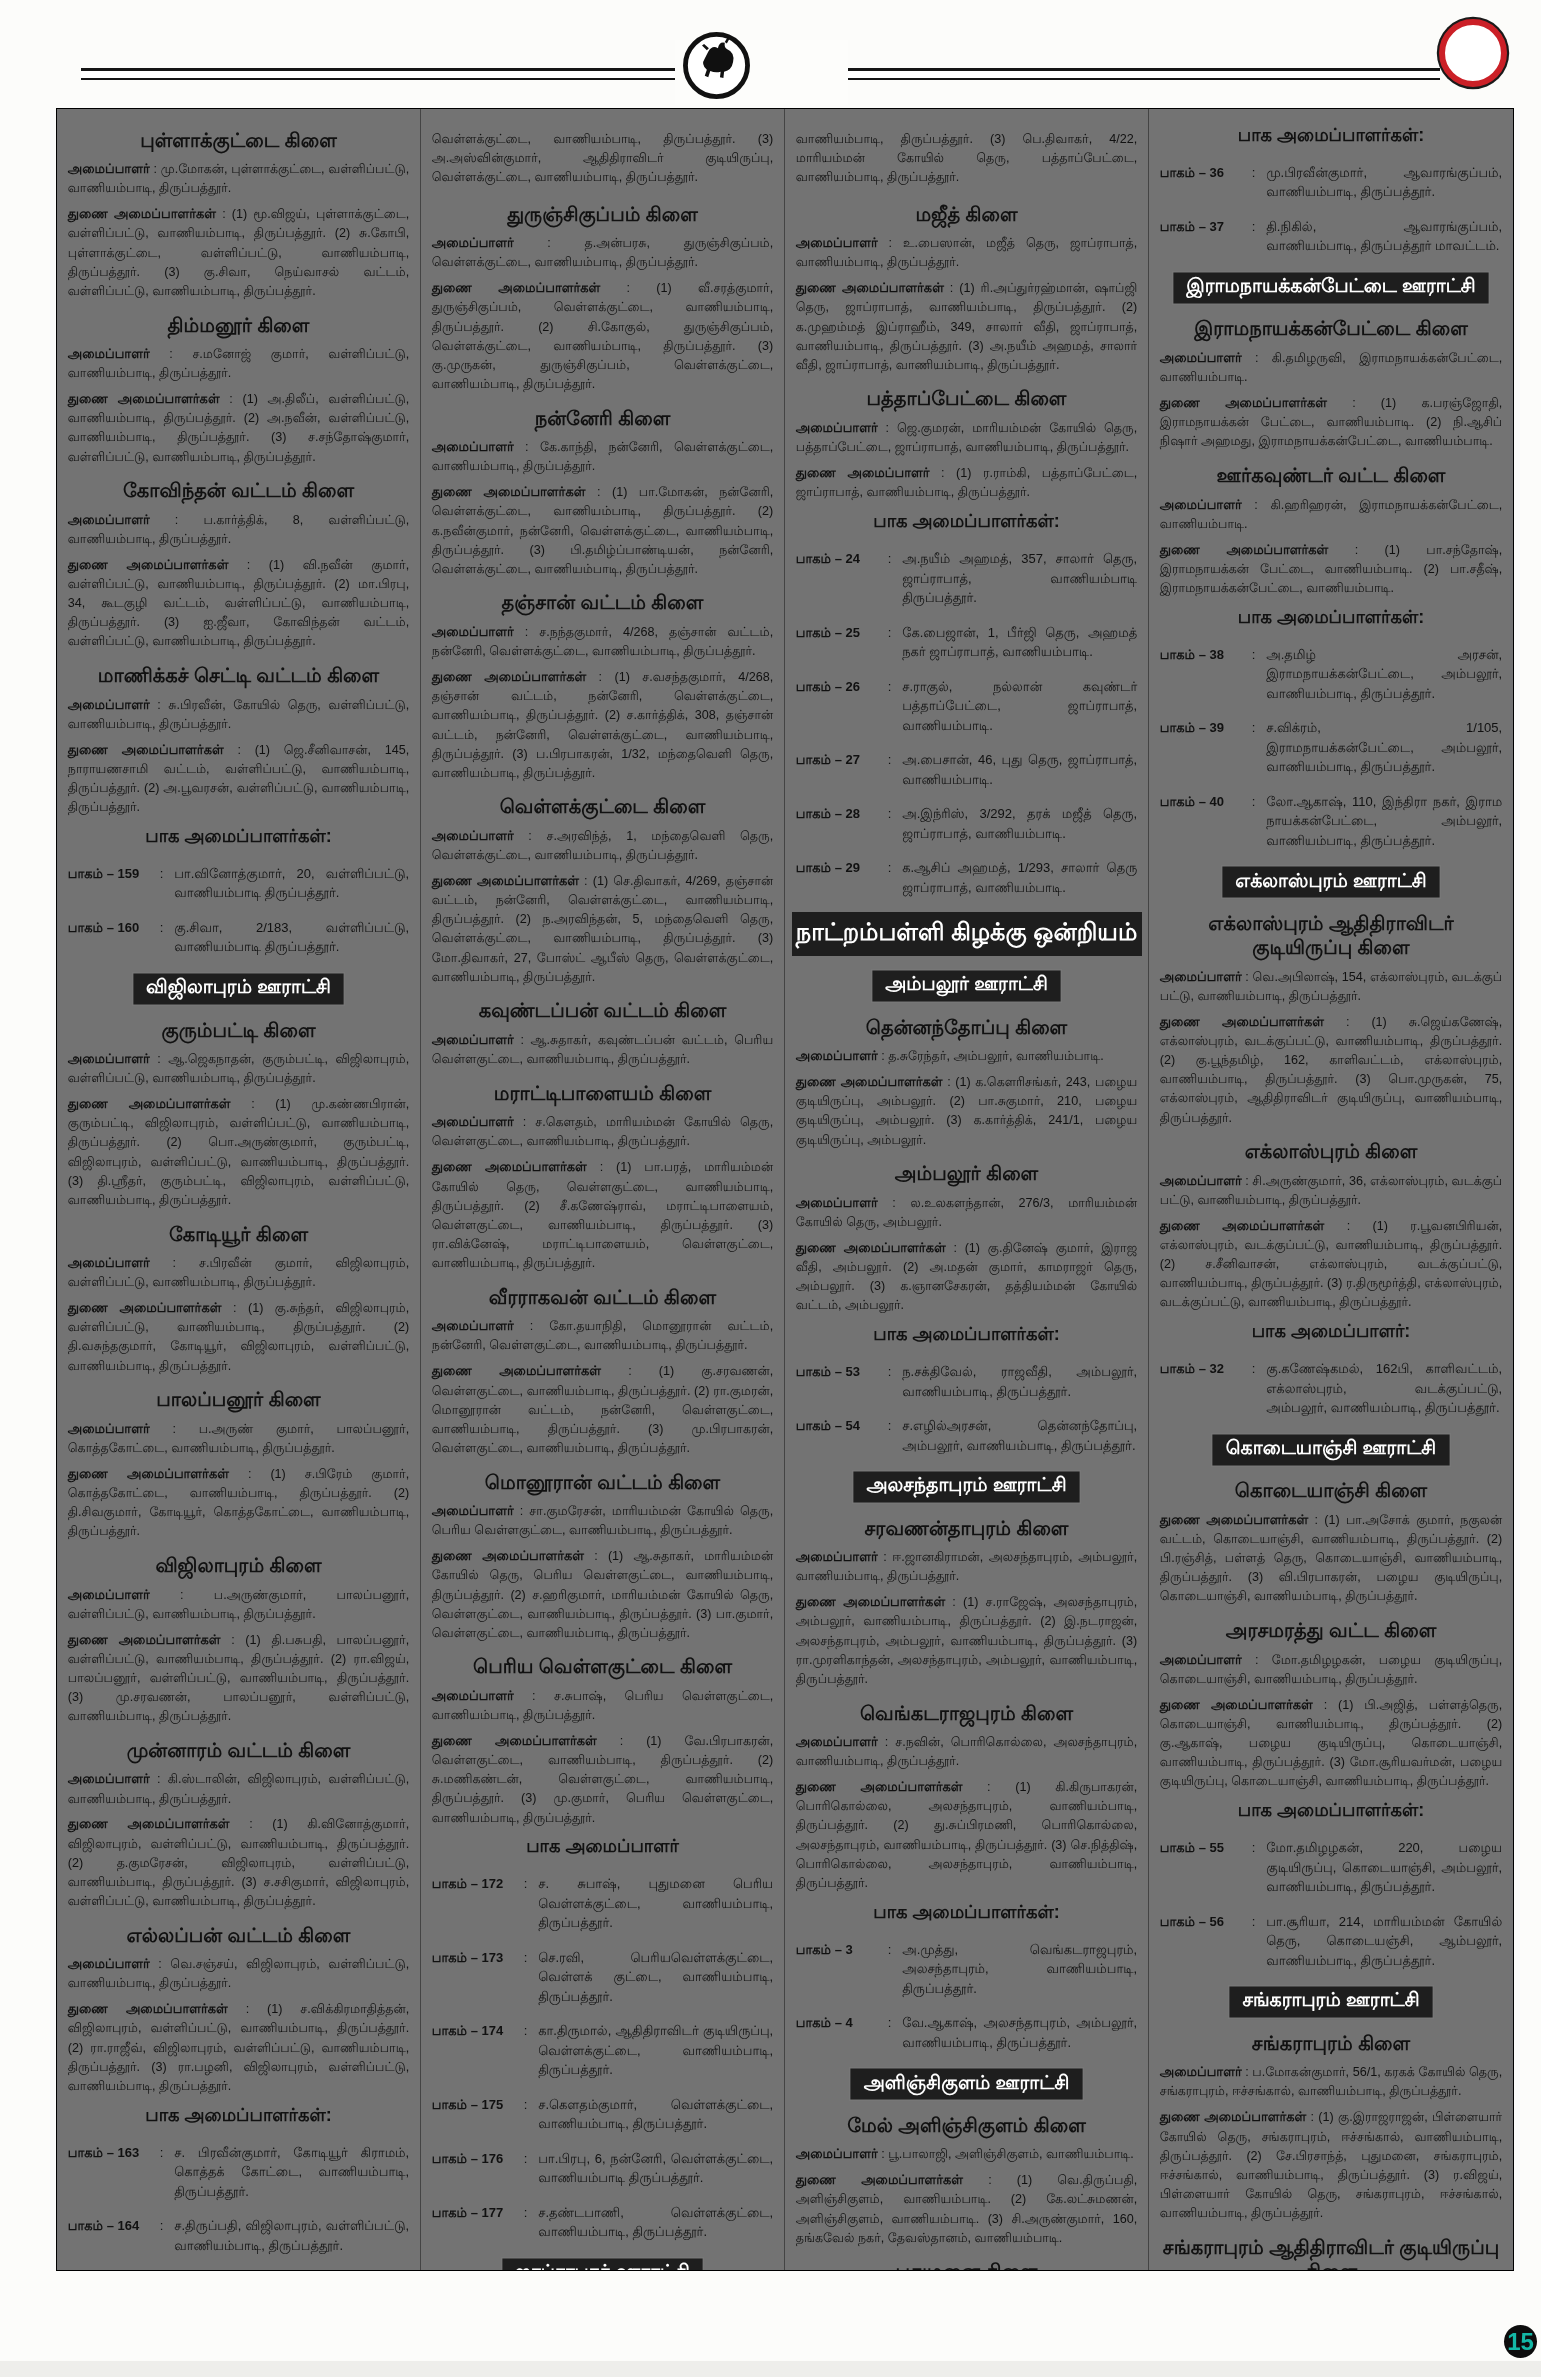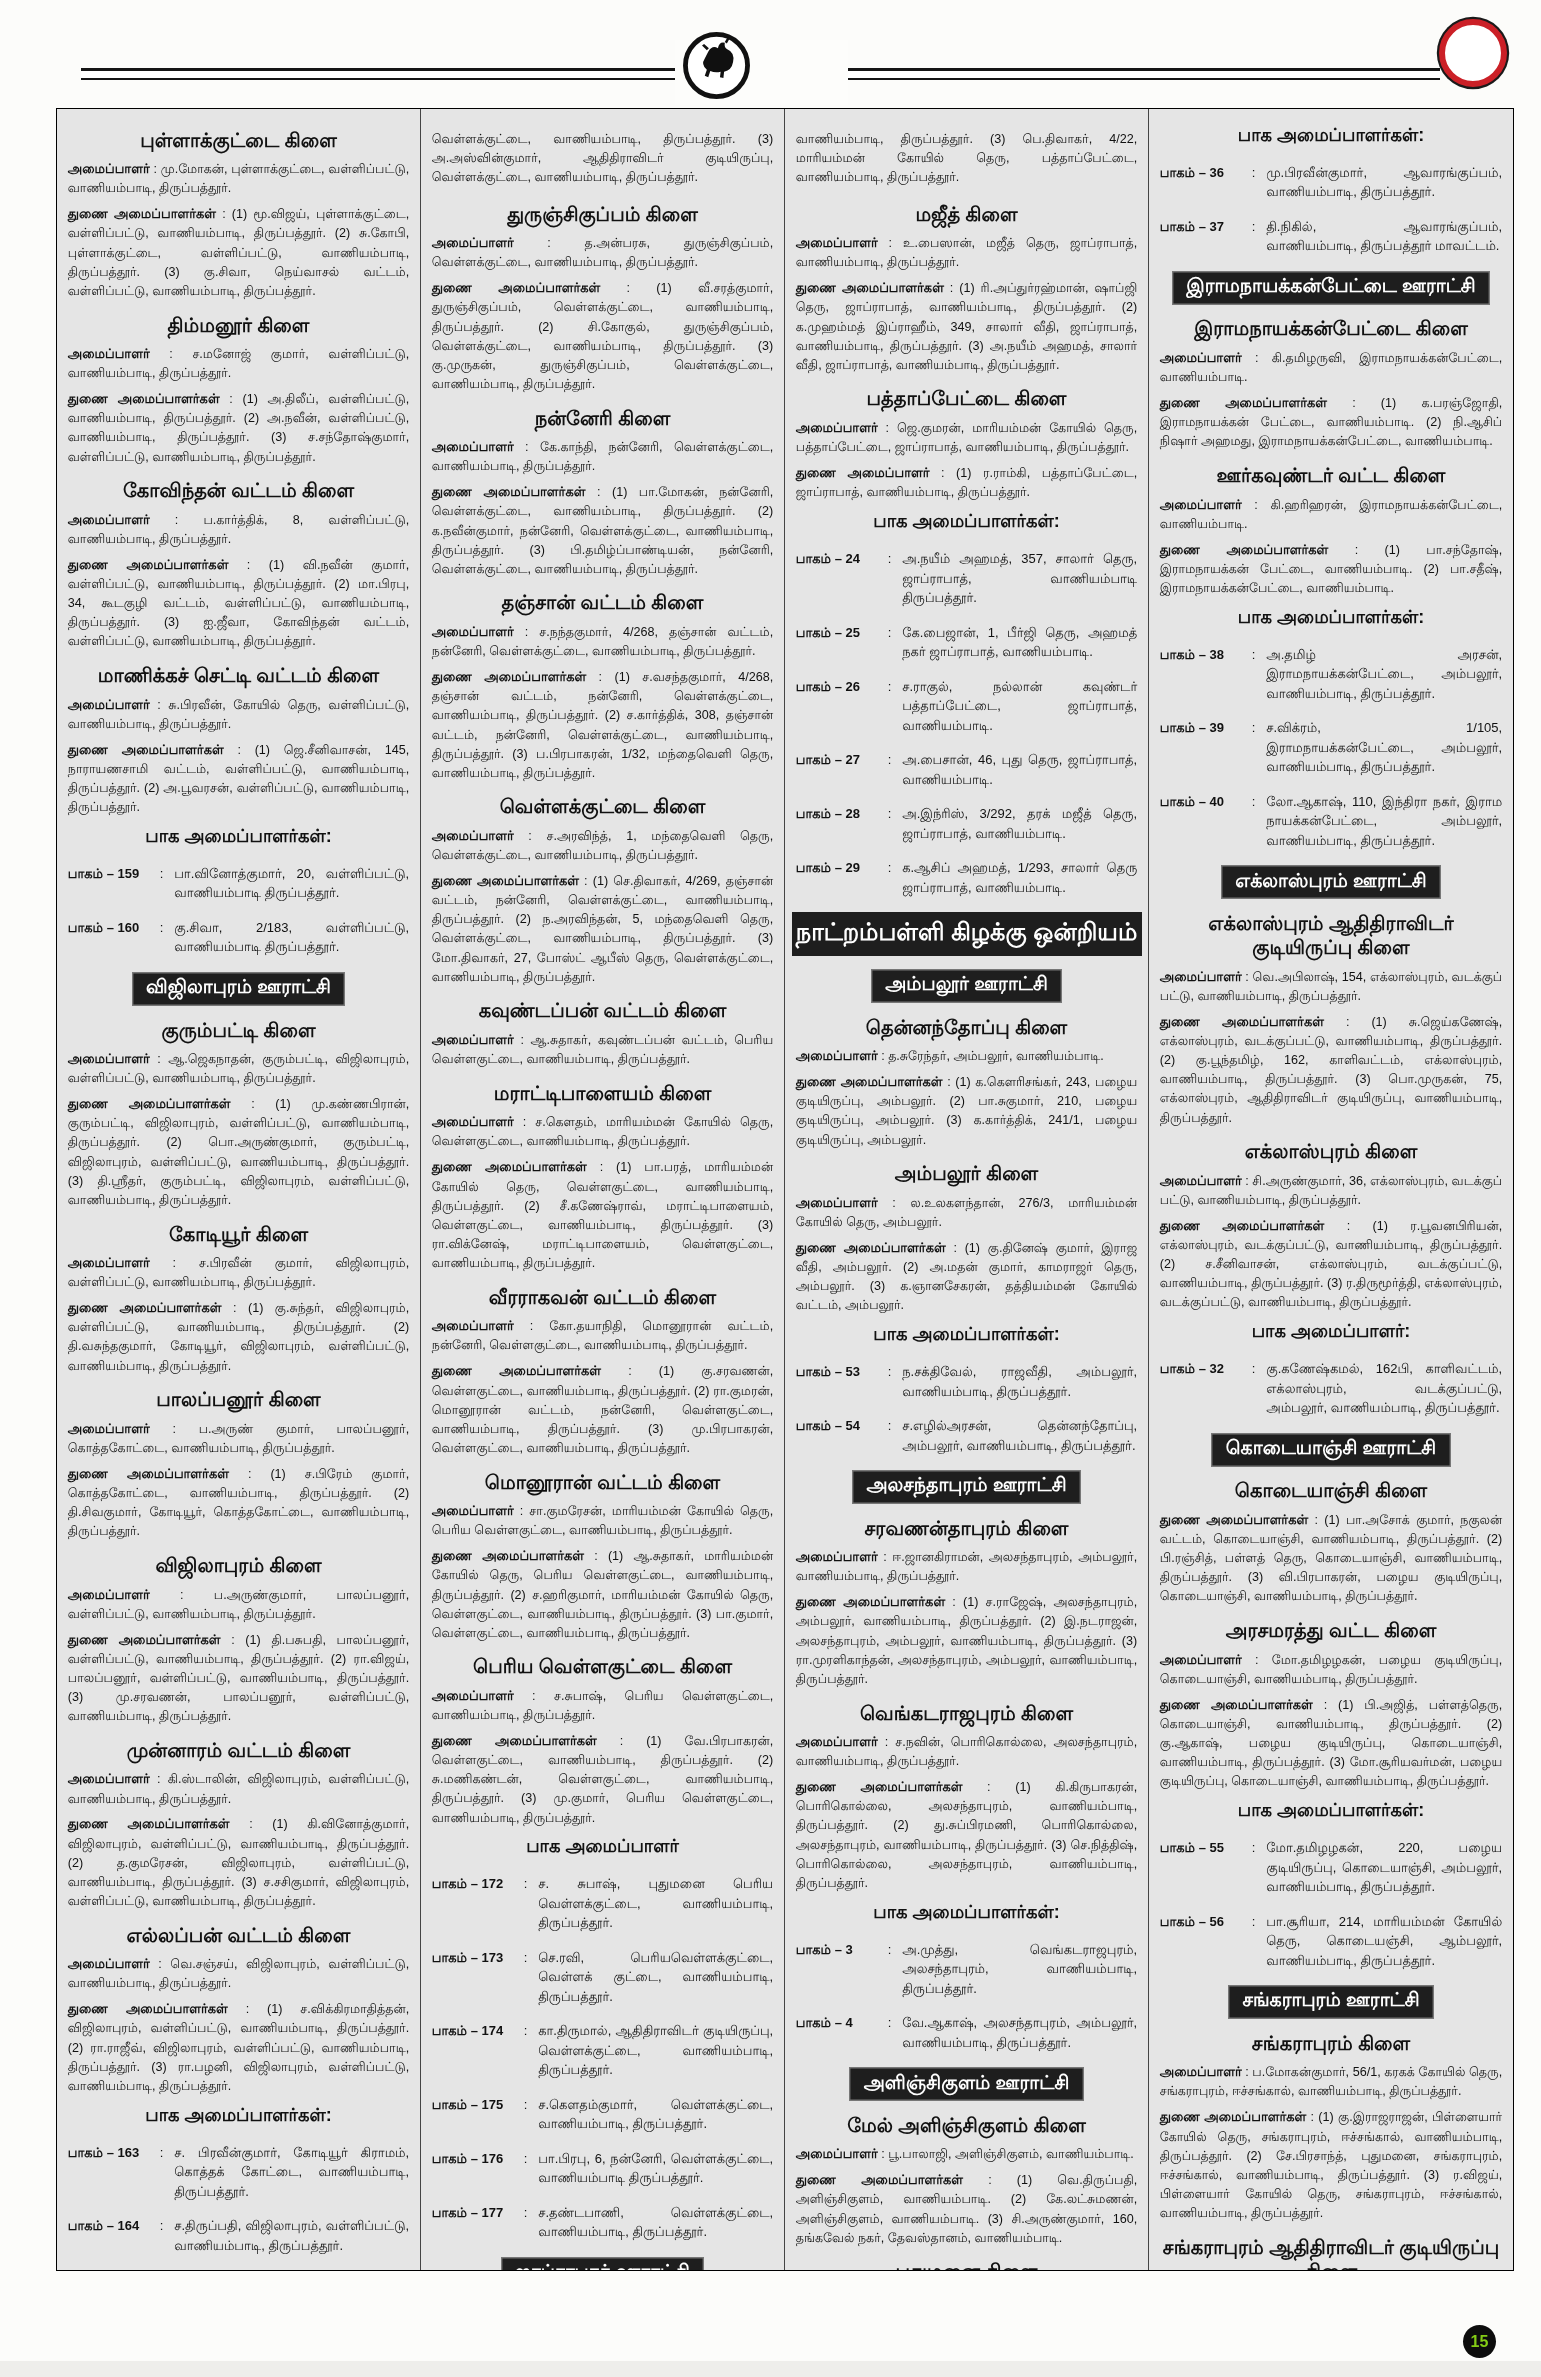--- a/index.html
+++ b/index.html
@@ -12,40 +12,40 @@
   .sheet{position:absolute;left:0;top:0;width:1541px;height:2361px;background:#fcfcfa;}
   
   .rule{position:absolute;top:68px;left:81px;width:1359px;height:7.2px;
         border-top:3.6px solid #151515;border-bottom:2.2px solid #151515;background:#fff;}
   .logo-wrap{position:absolute;top:40px;left:675px;width:173px;height:65px;background:#fdfdfb;}
   .logo-circle{position:absolute;left:7.2px;top:-8.7px;width:69px;height:69px;}
   .ring{position:absolute;top:19px;left:1439px;width:56px;height:56px;border-radius:50%;
         background:#fff;border:6.5px solid #cb2027;box-shadow:0 0 0 2.2px #1a1a1a;}
   
   .content{position:absolute;left:56px;top:108px;width:1456px;height:2161px;
-           border:1.4px solid #000;background:#e5e5e5;
+           border:1.4px solid #000;background:#737373;
            display:grid;grid-template-columns:1fr 1fr 1fr 1fr;}
   .col{padding:7.2px 10.8px 13px 10.8px;overflow:hidden;border-right:0.7px solid #444;}
   .col:last-child{border-right:none;}
   
   .branch-h{font-weight:bold;font-size:19.5px;text-align:center;margin:11.5px 0 7.2px 0;line-height:1.25;}
   .para{font-size:12.6px;line-height:1.52;text-align:justify;margin:5.8px 0;}
   .para b{font-size:13px;}
   .cont{font-size:12.6px;line-height:1.52;text-align:justify;margin:14px 0;}
   .ph{font-weight:bold;font-size:18px;text-align:center;margin:8.7px 0 5.8px 0;}
   .part{display:grid;grid-template-columns:92px 14.4px 1fr;font-size:13px;line-height:1.5;
         margin:15px 0;text-align:justify;}
   .part .no{font-weight:bold;white-space:nowrap;}
   .pbox-wrap{text-align:center;margin:13px 0 7.2px 0;}
   .pbox{display:inline-block;background:#1e1e1e;color:#fff;font-weight:bold;font-size:19px;
         padding:4.3px 14.4px 5.8px 14.4px;box-shadow:0 0 0 1.4px #777 inset;}
   .banner{background:#1e1e1e;color:#fff;font-weight:bold;font-size:24px;text-align:center;
           padding:5.8px 2.9px 7.2px 2.9px;margin:11.5px -4.3px 8.7px -4.3px;}
-  .pagenum{position:absolute;left:1463px;top:2325px;width:33px;height:33px;border-radius:50%;
-           background:#0d0d0d;color:#84cc16;font-weight:bold;font-size:16px;line-height:33px;
+  .pagenum{position:absolute;left:1504px;top:2325px;width:33px;height:33px;border-radius:50%;
+           background:#0d0d0d;color:#14b8a6;font-weight:bold;font-size:24px;line-height:33px;
            text-align:center;}
 </style>
 </head>
 <body>
 
 <div class="sheet">
 
   <div class="rule"></div>
 
   <div class="logo-wrap">

